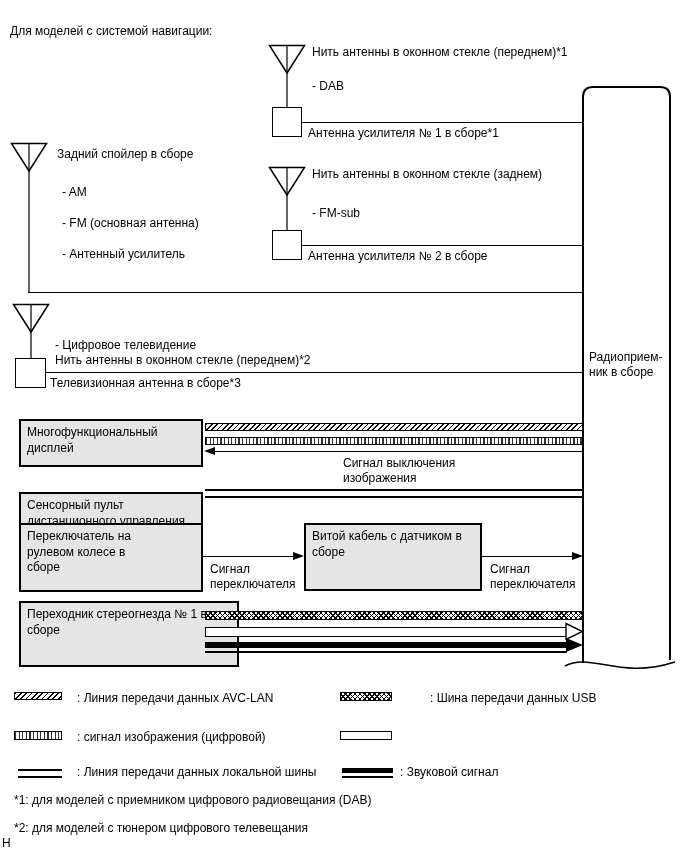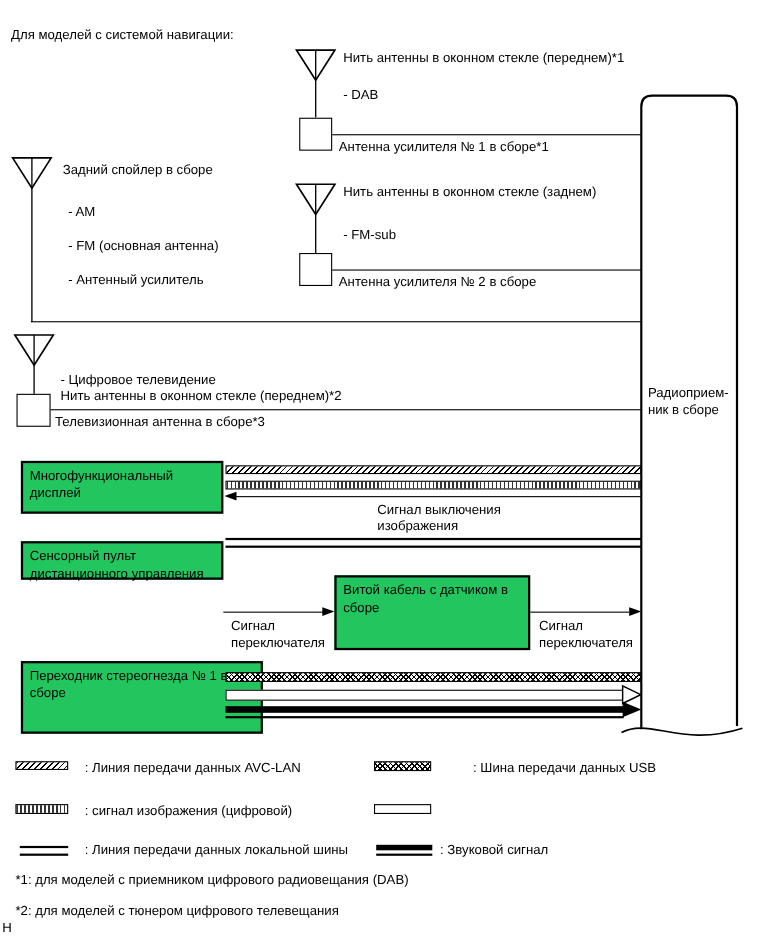--- a/index.html
+++ b/index.html
@@ -6,21 +6,21 @@
   *{box-sizing:border-box;}
   .sheet{
     position:relative;width:688px;height:852px;background:#ffffff;
     font-family:Liberation Sans, sans-serif;
     font-size:12px;color:#000;overflow:hidden;
   }
   .abs{position:absolute;}
   .lbl{position:absolute;white-space:nowrap;line-height:1.25;}
   .wrap{white-space:normal;}
   .unit{
-    position:absolute;border:2px solid #000;background:#22c55e;
+    position:absolute;border:2px solid #000;background:#e5e5e5;
     padding:4px 2px 0 6px;line-height:1.3;
   }
   .smallbox{position:absolute;border:1.5px solid #000;background:#fff;}
   .wire{position:absolute;background:#000;height:1.2px;}
   .band{position:absolute;border:1px solid #000;}
   .band-avclan{background:repeating-linear-gradient(135deg,#000 0,#000 1.2px,#fff 1.2px,#fff 3.8px);}
   .band-digital{background:repeating-linear-gradient(90deg,#333 0,#333 1.3px,#fff 1.3px,#fff 3.6px);}
   .band-usb{background:
       repeating-linear-gradient(45deg,#000 0,#000 1.1px,transparent 1.1px,transparent 3.4px),
       repeating-linear-gradient(135deg,#000 0,#000 1.1px,#fff 1.1px,#fff 3.4px);}
@@ -92,20 +92,23 @@
   <div class="wire" style="left:213px;top:451px;width:370px;"></div>
   <div class="arrow-left" style="left:204px;top:447px;"></div>
   <div class="lbl wrap" style="left:343px;top:456px;width:118px;">Сигнал выключения изображения</div>
 
   <div class="unit" style="left:19px;top:477px;width:184px;height:35px;margin-top:15px;">
     <span class="wrap">Сенсорный пульт дистанционного управления</span>
   </div>
   <div class="bar" style="left:205px;top:489px;width:378px;height:2px;"></div>
   <div class="bar" style="left:205px;top:496px;width:378px;height:2px;"></div>
 
+  <div class="unit" style="left:19px;top:523px;width:184px;height:69px;">
+    <span class="wrap" style="display:inline-block;width:112px;">Переключатель на рулевом колесе в сборе</span>
+  </div>
   <div class="wire" style="left:203px;top:556px;width:91px;"></div>
   <div class="arrow-right" style="left:293px;top:552px;"></div>
   <div class="lbl wrap" style="left:210px;top:562px;width:95px;">Сигнал переключателя</div>
 
   <div class="unit" style="left:304px;top:523px;width:178px;height:68px;">
     <span class="wrap">Витой кабель с датчиком в сборе</span>
   </div>
   <div class="wire" style="left:482px;top:556px;width:90px;"></div>
   <div class="arrow-right" style="left:572px;top:552px;"></div>
   <div class="lbl wrap" style="left:490px;top:562px;width:95px;">Сигнал переключателя</div>

